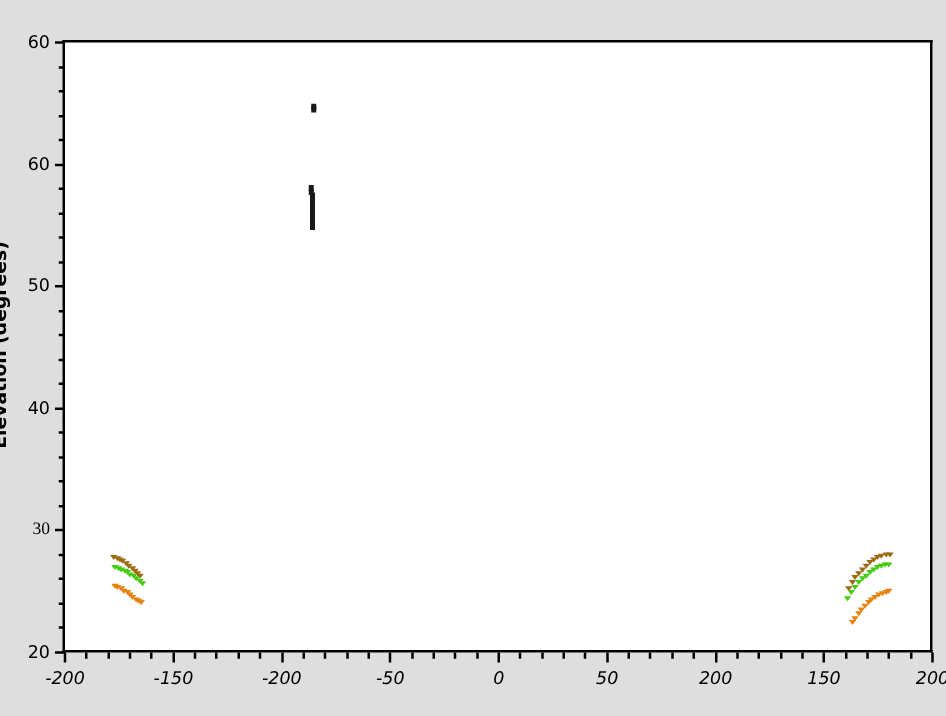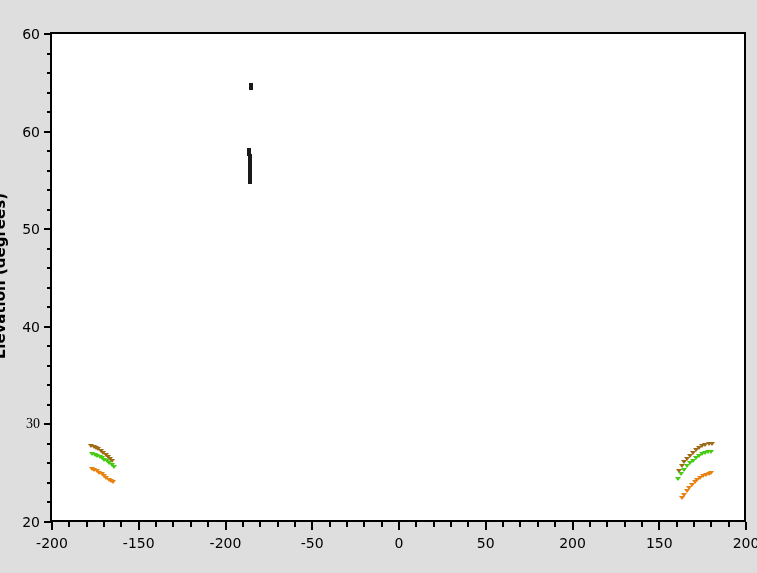--- a/index.html
+++ b/index.html
@@ -54,20 +54,21 @@
     position:absolute;right:100%;margin-right:12px;
     font-size:14px;color:#000;white-space:nowrap;
     transform:translateY(-50%);text-align:right;
   }
   .xtick{position:absolute;top:100%;width:2px;height:8px;background:#000;}
   .xtick.minor{height:5px;}
   .xlabel{
     position:absolute;top:100%;margin-top:13px;
     font-size:14px;color:#000;white-space:nowrap;
     transform:translateX(-50%);
+    font-style:italic;
   }
 
   #xaxis-title{
     position:absolute;left:0;top:551px;width:757px;
     text-align:center;font-size:15px;font-weight:bold;color:#000;
   }
   #yaxis-title{
     position:absolute;left:-9px;top:276px;
     font-size:15px;font-weight:bold;color:#000;
     transform-origin:0 0;transform:rotate(-90deg) translate(-50%,0);

